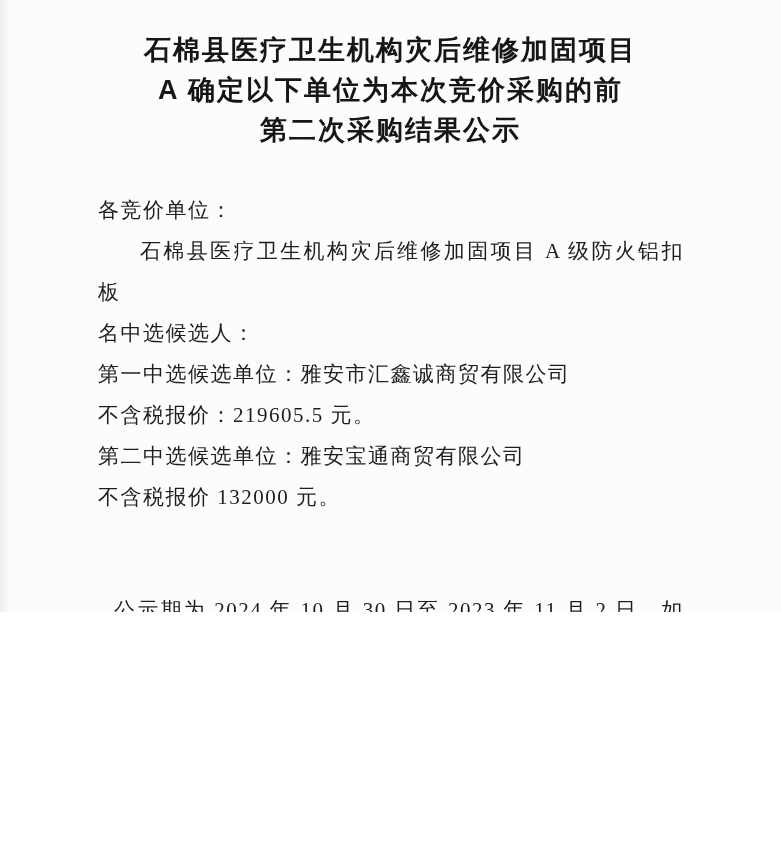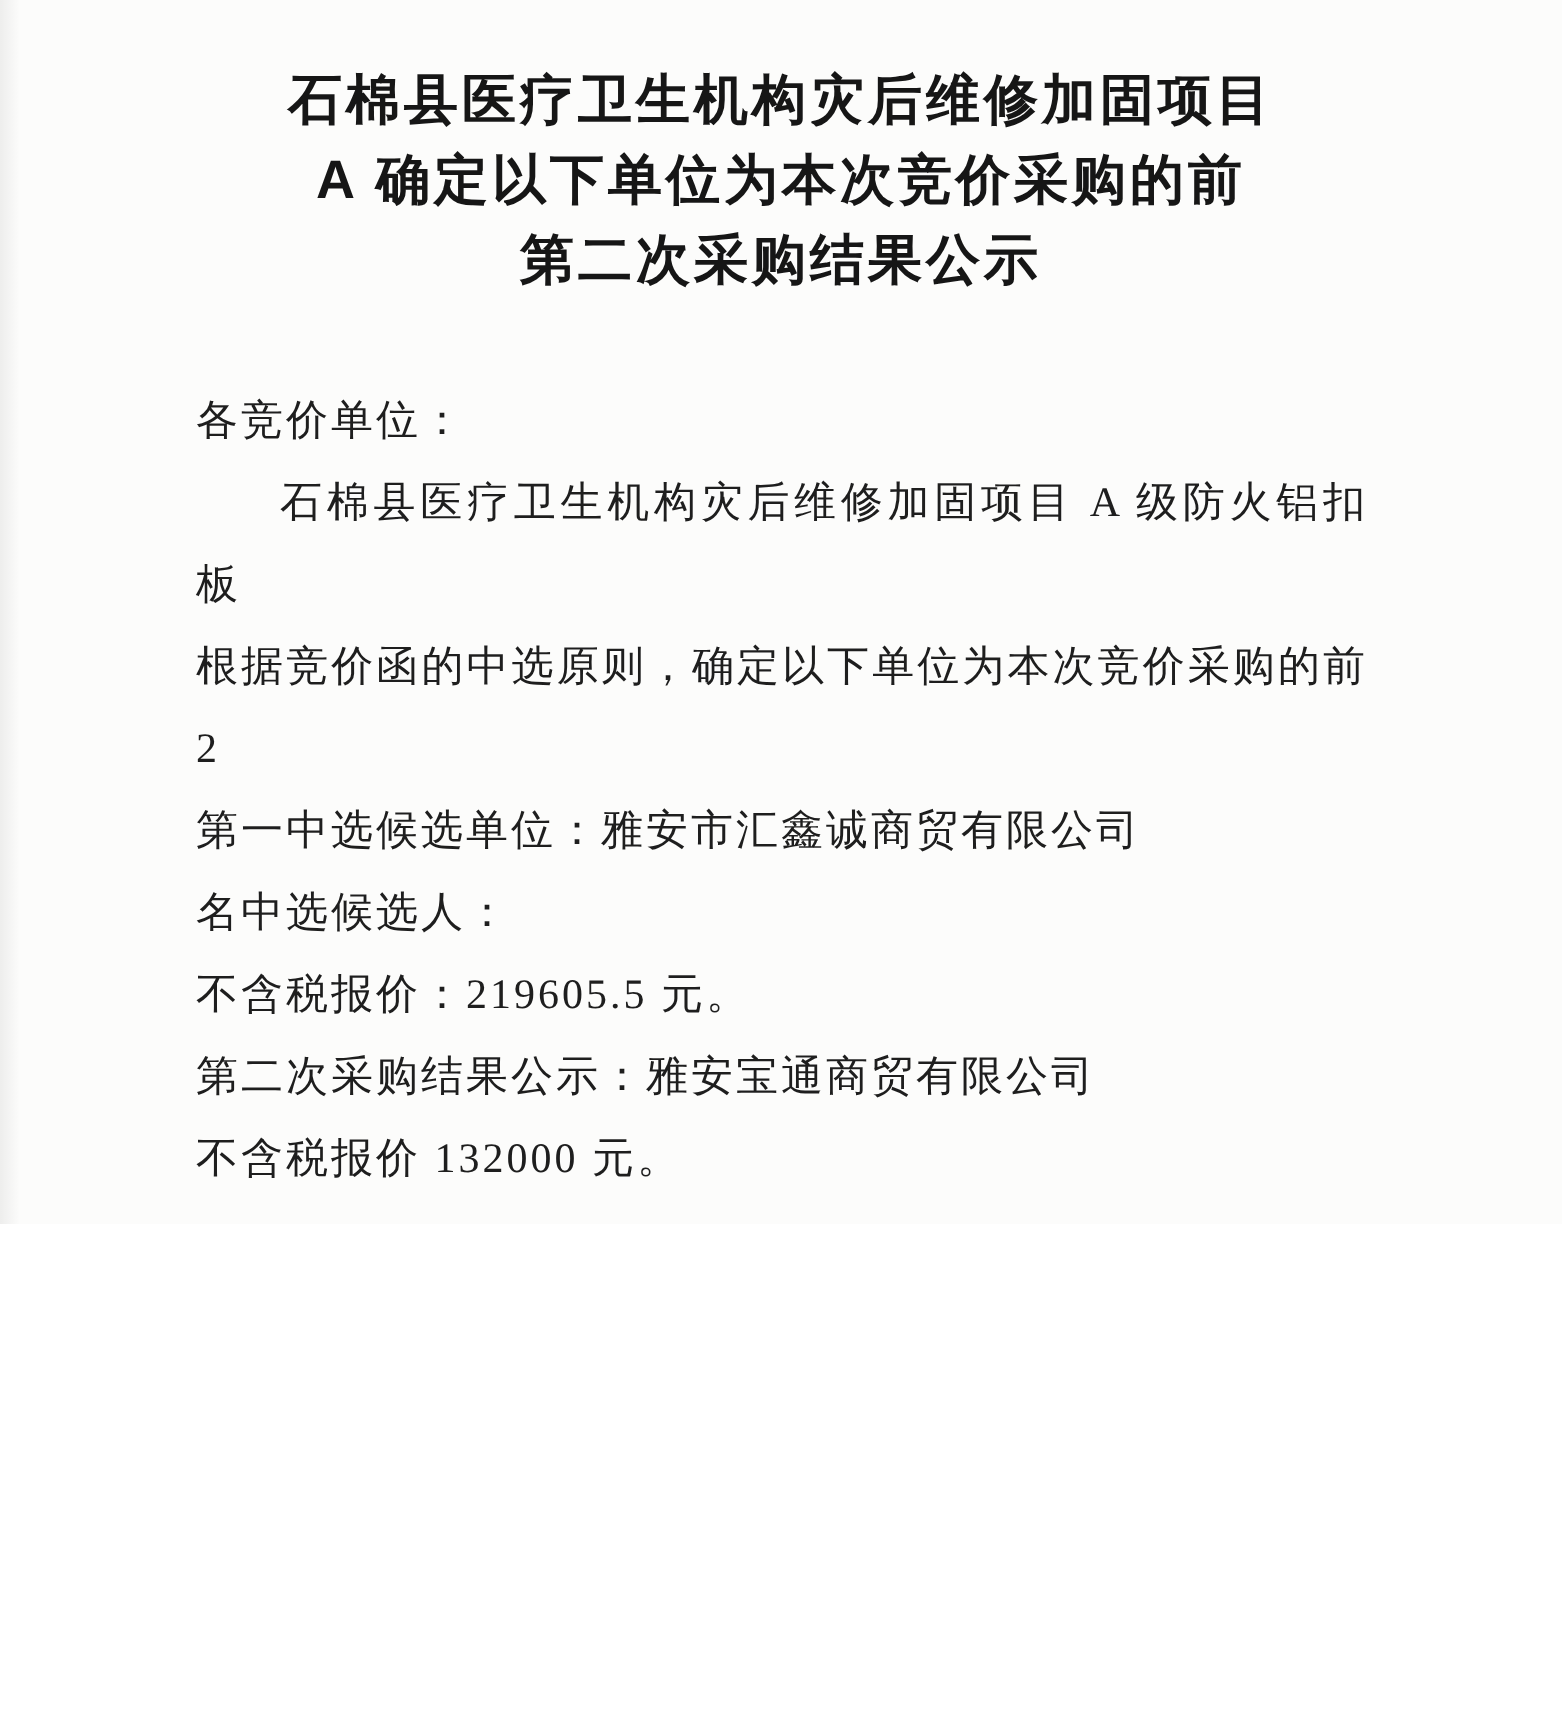--- a/index.html
+++ b/index.html
@@ -44,25 +44,24 @@
 
   <div class="title">
     <div class="title-line">石棉县医疗卫生机构灾后维修加固项目</div>
     <div class="title-line">A 确定以下单位为本次竞价采购的前</div>
     <div class="title-line">第二次采购结果公示</div>
   </div>
 
   <div class="doc-body">
       <div class="line">各竞价单位：</div>
       <div class="line justify" style="text-indent: 42px;">石棉县医疗卫生机构灾后维修加固项目 A 级防火铝扣板</div>
-      <div class="line justify">根据竞价函的中选原则，确定以下单位为本次竞价采购的前 2</div>
+      <div class="line">名中选候选人：</div>
       <div class="line">第一中选候选单位：雅安市汇鑫诚商贸有限公司</div>
-      <div class="line">名中选候选人：</div>
       <div class="line">不含税报价：219605.5 元。</div>
-      <div class="line">第二次采购结果公示：雅安宝通商贸有限公司</div>
+      <div class="line">第二中选候选单位：雅安宝通商贸有限公司</div>
       <div class="line">不含税报价 132000 元。</div>
       <div class="gap"></div>
       <div class="line justify" style="text-indent: 16px;">公示期为 2024 年 10 月 30 日至 2023 年 11 月 2 日，如对公</div>
       <div class="line justify">示内容有异议，请在公示期内提出，逾期不予受理。投诉电</div>
     </div>
 
   <svg class="seal" viewBox="0 0 162 162">
     <defs>
       <path id="sealArcTop" d="M 30.2 116.6 A 62 62 0 1 1 131.8 116.6" fill="none"></path>
       <path id="sealArcBottom" d="M 47.8 111.4 A 45 45 0 0 0 114.2 111.4" fill="none"></path>

